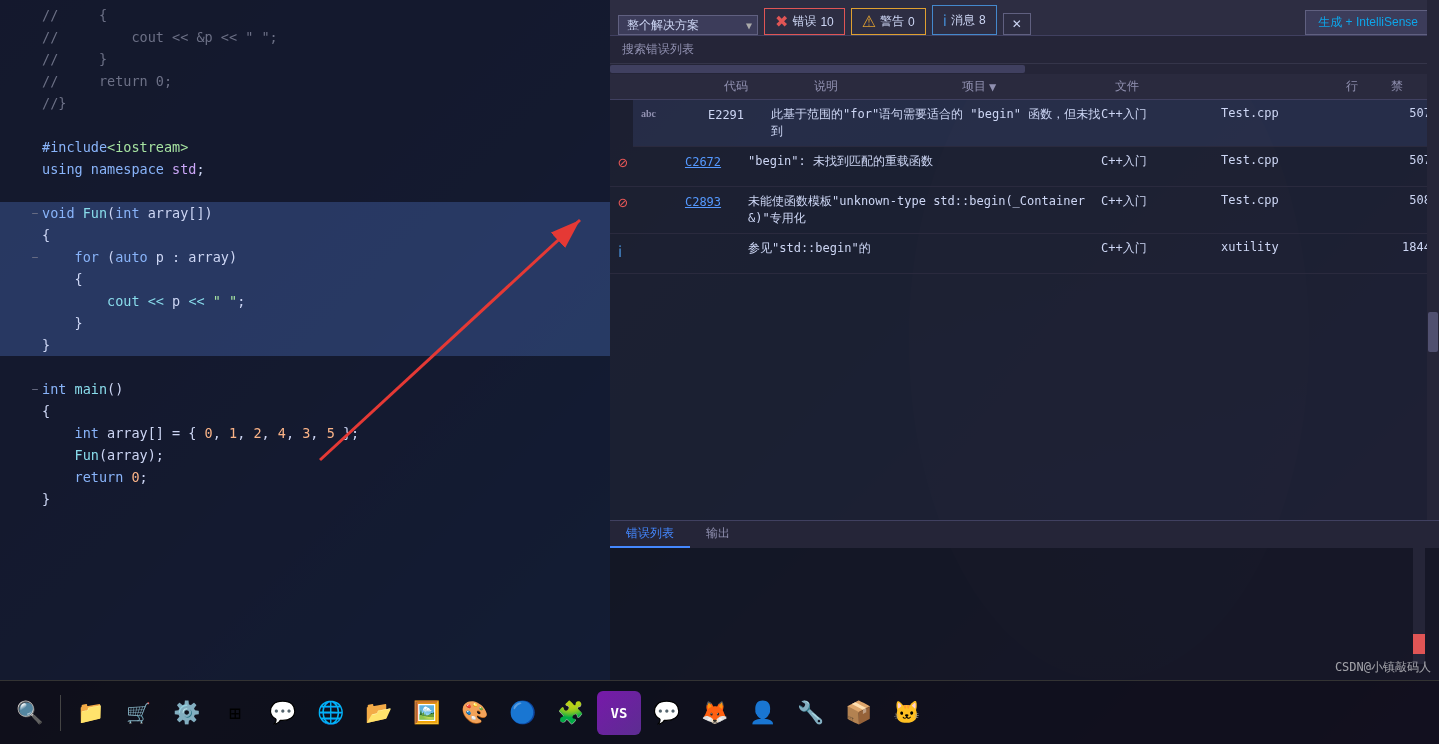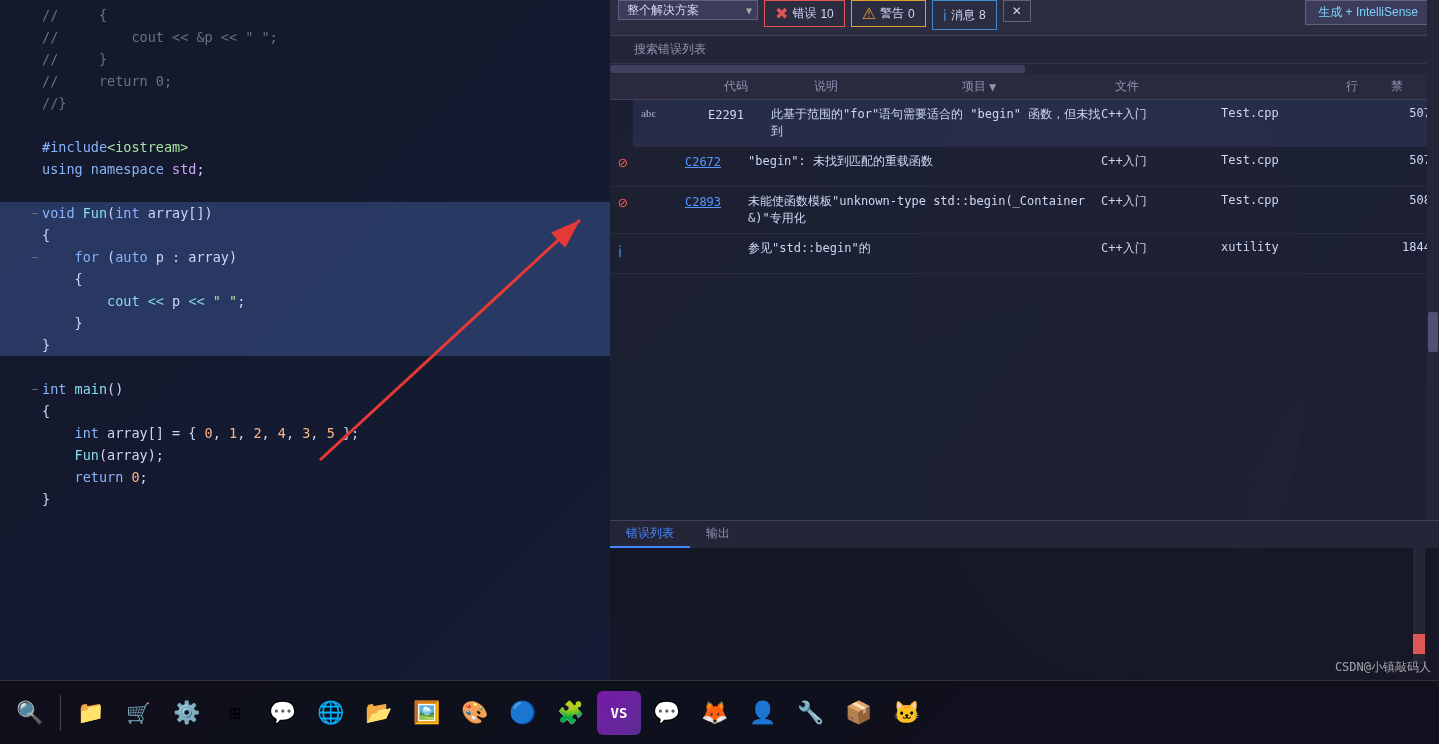--- a/index.html
+++ b/index.html
@@ -104,21 +104,21 @@
       right: 0;
       height: 520px;
       background: rgba(28, 32, 48, 0.95);
       z-index: 2;
       display: flex;
       flex-direction: column;
     }
 
     .error-toolbar {
       display: flex;
-      align-items: flex-start;
+      align-items: flex-end;
       height: 36px;
       background: #2d2d42;
       padding: 0 8px;
       gap: 6px;
       border-bottom: 1px solid #404060;
       flex-shrink: 0;
     }
 
     .solution-select {
       background: #3c3c5a;
@@ -191,31 +191,31 @@
       color: #cdd6f4;
       font-size: 12px;
       cursor: pointer;
     }
 
     .build-btn {
       margin-left: auto;
       padding: 3px 12px;
       background: #3c3c5a;
       border: 1px solid #606080;
-      color: #7dd3fc;
+      color: #0ea5e9;
       font-size: 12px;
       cursor: pointer;
     }
 
     .search-errors-bar {
       height: 28px;
       background: #252538;
       display: flex;
       align-items: center;
-      padding: 0 24px;
+      padding: 0 12px;
       font-size: 12px;
       color: #9090b0;
       border-bottom: 1px solid #35354a;
       flex-shrink: 0;
     }
 
     .error-table {
       flex: 1;
       overflow-y: auto;
       overflow-x: hidden;

